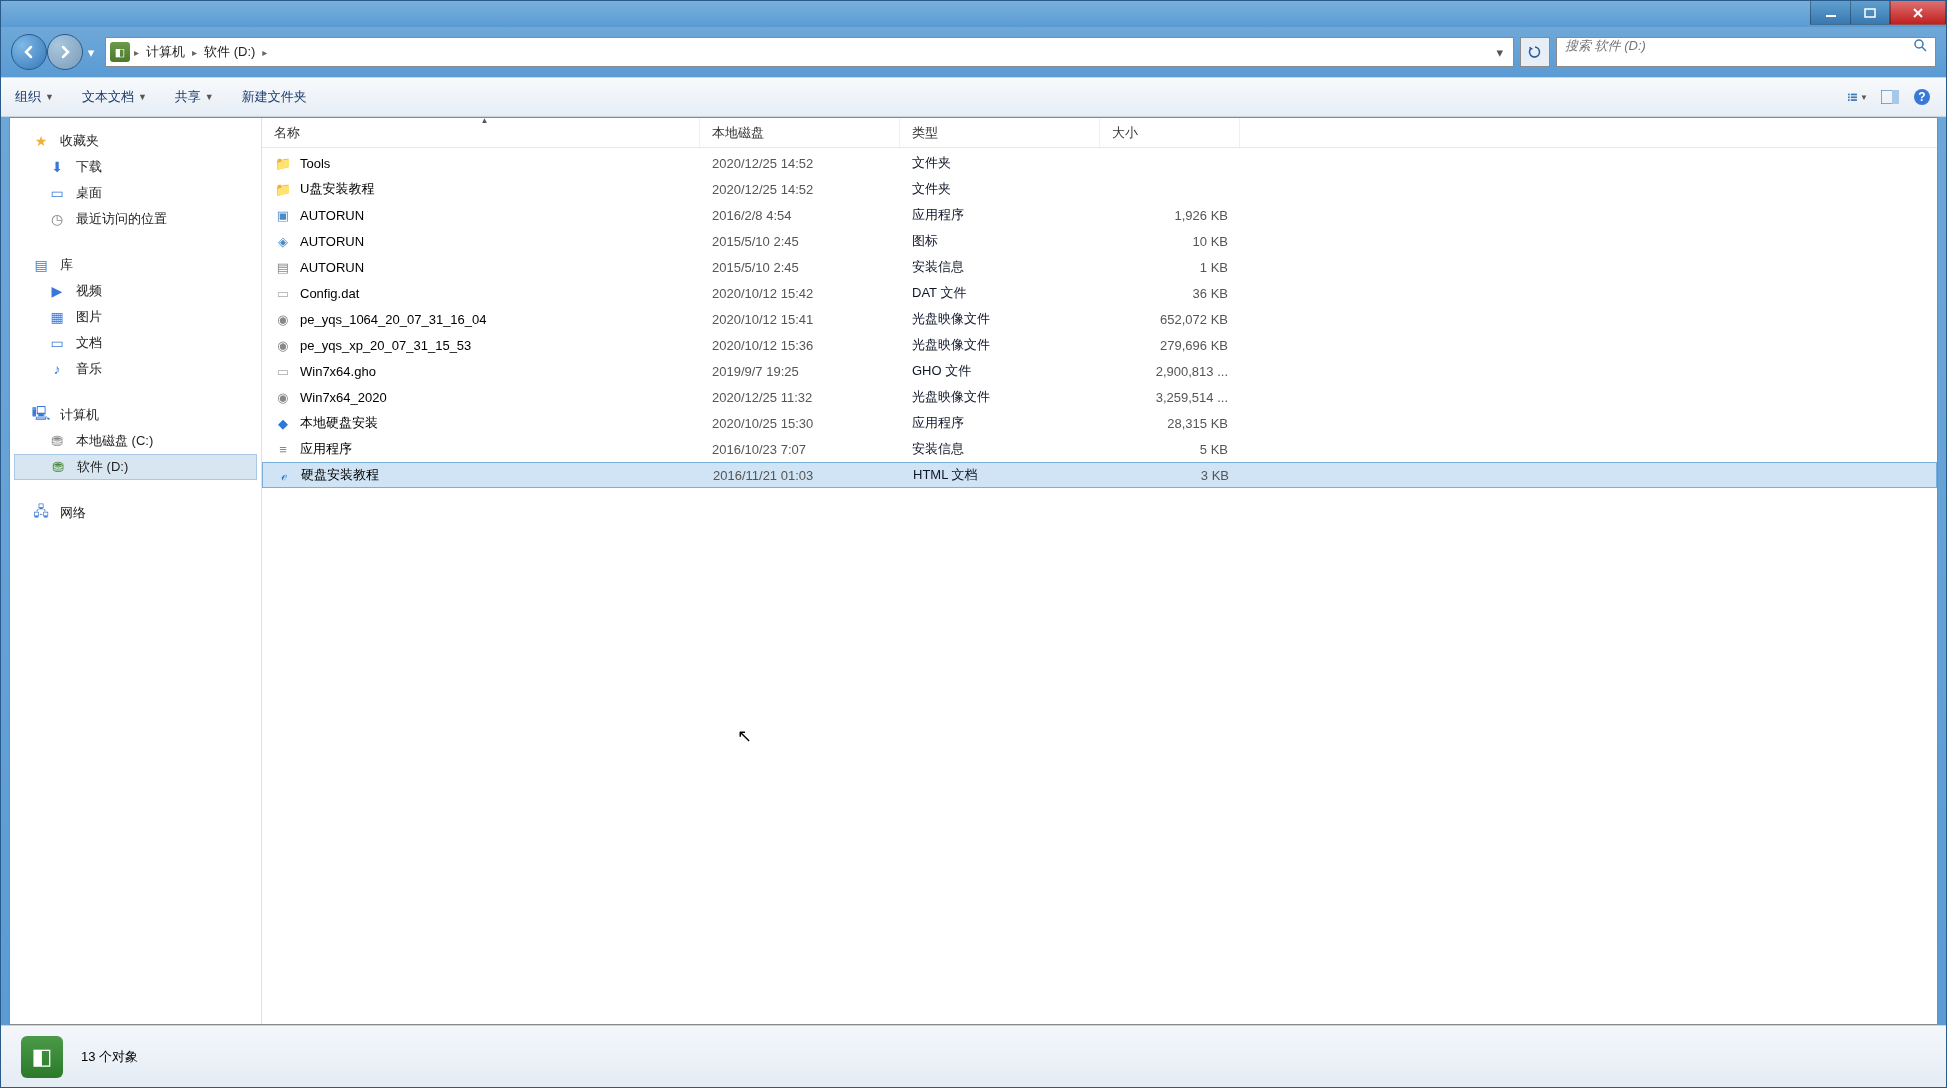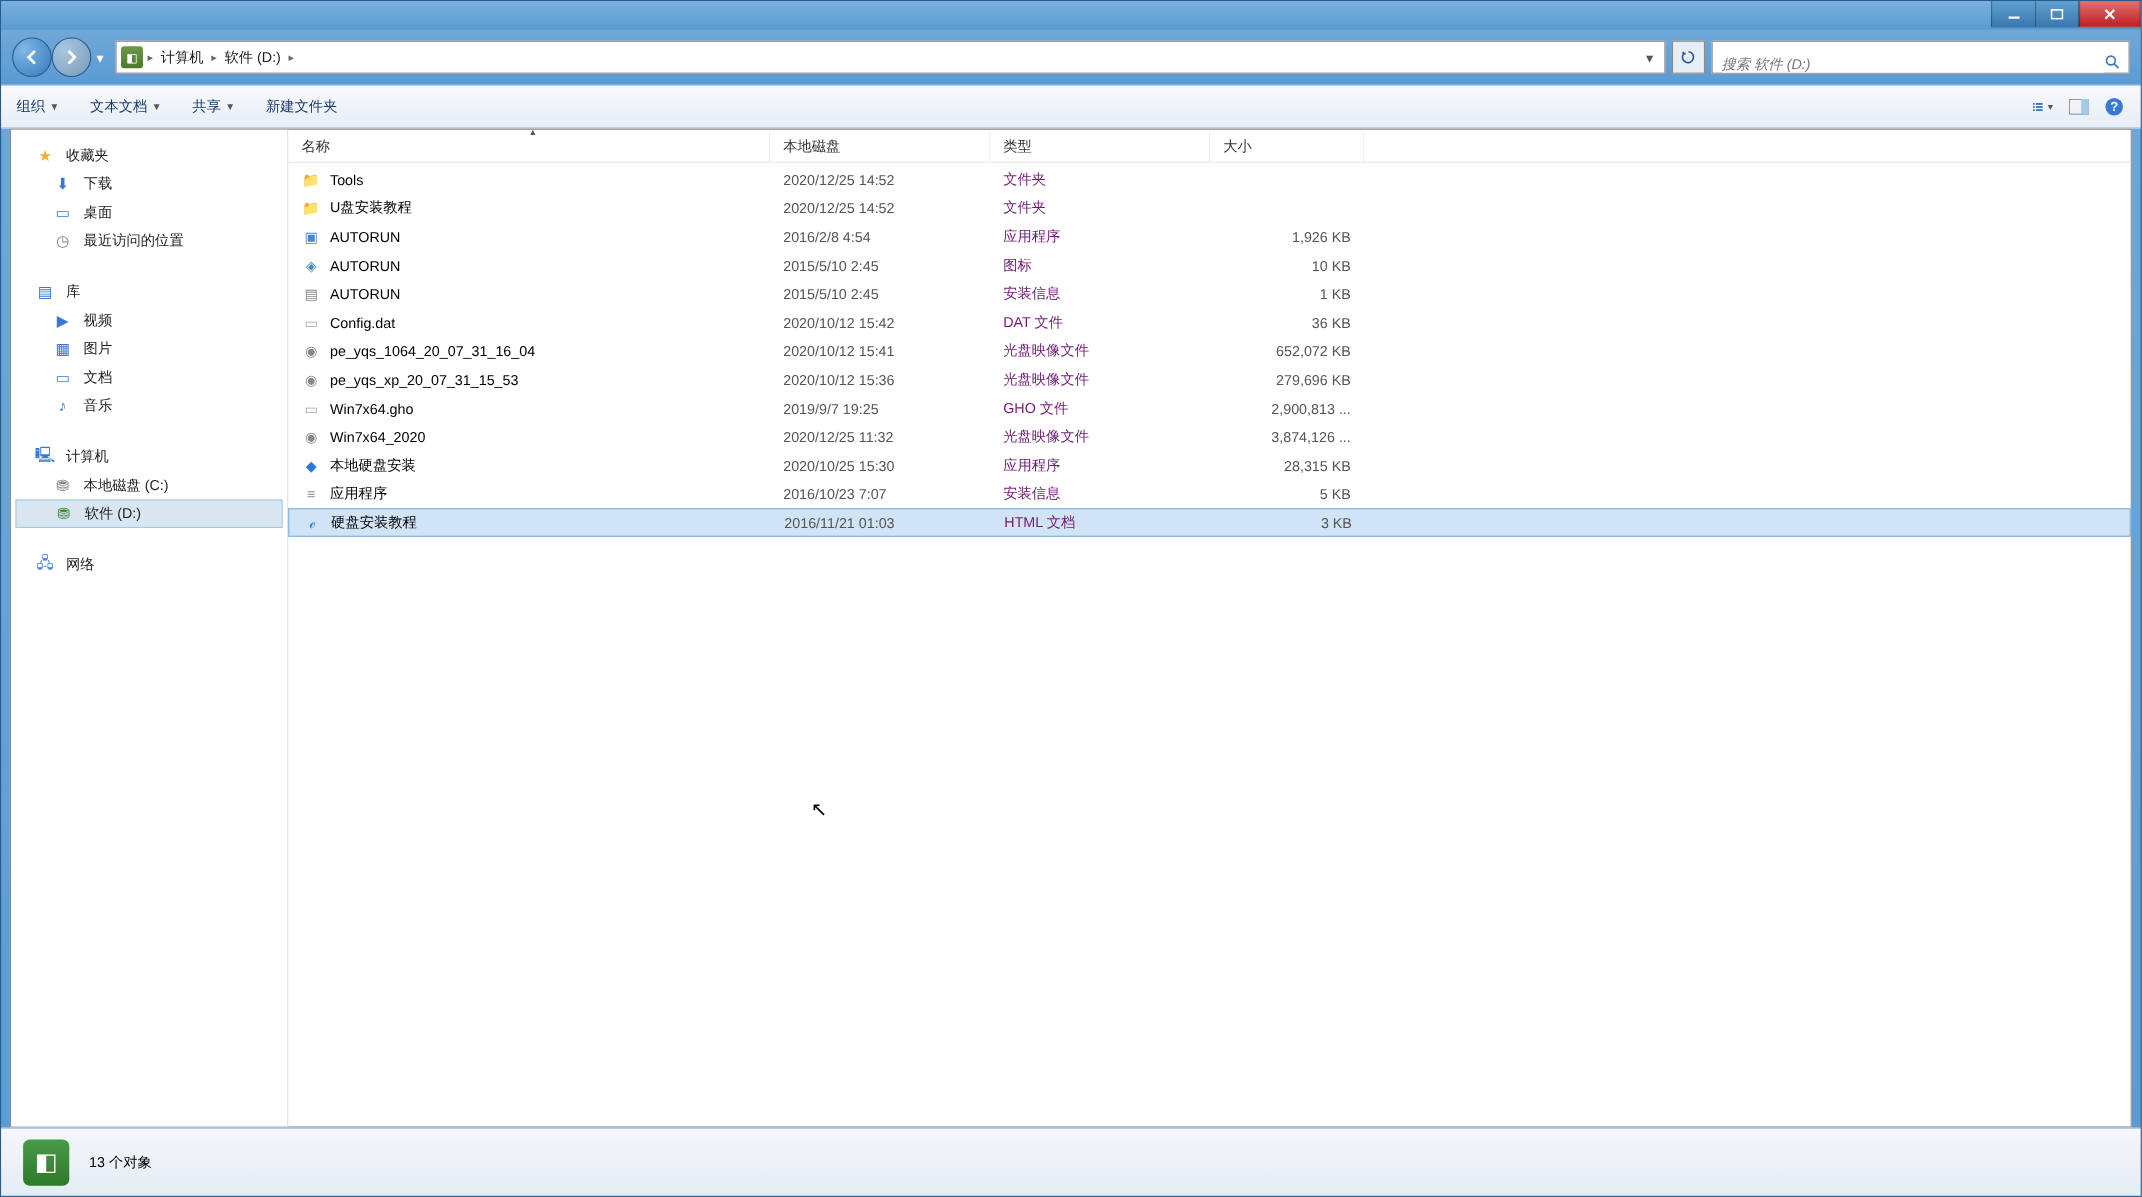--- a/index.html
+++ b/index.html
@@ -95,21 +95,21 @@
   width:30px; height:30px; background:#e8eef5; border:1px solid #8a8a8a;
   display:flex;align-items:center;justify-content:center; cursor:pointer;
   color:#2a5a9a;
 }
 .search-bar {
   width: 380px;
   height: 30px;
   background: white;
   border: 1px solid #8a8a8a;
   display: flex;
-  align-items: flex-end;
+  align-items: flex-start;
   padding: 0 8px;
   color:#999;
 }
 .search-bar input { border:none; outline:none; flex:1; font-style:italic; color:#888; font-size:13px; font-family:inherit;}
 .search-bar .sicon { color:#3a78b8; }
 .toolbar {
   height: 40px;
   background: linear-gradient(to bottom, #f8fafc 0%, #e6edf5 100%);
   border-top: 1px solid #c8d4e2;
   border-bottom: 1px solid #c8d4e2;
@@ -176,21 +176,21 @@
 .file-row {
   display:flex;
   align-items:center;
   height: 26px;
   cursor:pointer;
 }
 .file-row.selected { background:#d0e4f5; border:1px solid #7ab0dc; }
 .cell { padding: 0 12px; overflow:hidden; white-space:nowrap; text-overflow:ellipsis;}
 .cell-name { width: 438px; display:flex; align-items:center; gap:8px;}
 .cell-date { width:200px; color:#555;}
-.cell-type { width:200px; color:#701a75;}
+.cell-type { width:200px; color:#0f172a;}
 .cell-size { width:140px; text-align:right; color:#555;}
 .ficon { width:18px;height:18px; display:inline-flex;align-items:center;justify-content:center; font-size:13px;}
 .ficon.folder { color:#e8b850;}
 .ficon.exe { color:#4a8aca;}
 .ficon.icon { color:#4a8aca;}
 .ficon.info { color:#888;}
 .ficon.dat { color:#aaa;}
 .ficon.disc { color:#888;}
 .ficon.blue { color:#2a7ada;}
 .ficon.txt { color:#888;}
@@ -476,21 +476,21 @@
             <div class="cell cell-type">GHO 文件</div>
             <div class="cell cell-size">2,900,813 ...</div>
           </div>
           <div class="file-row">
             <div class="cell cell-name">
               <span class="ficon disc">◉</span>
               <span>Win7x64_2020</span>
             </div>
             <div class="cell cell-date">2020/12/25 11:32</div>
             <div class="cell cell-type">光盘映像文件</div>
-            <div class="cell cell-size">3,874,126 ...</div>
+            <div class="cell cell-size">3,259,514 ...</div>
           </div>
           <div class="file-row">
             <div class="cell cell-name">
               <span class="ficon blue">◆</span>
               <span>本地硬盘安装</span>
             </div>
             <div class="cell cell-date">2020/10/25 15:30</div>
             <div class="cell cell-type">应用程序</div>
             <div class="cell cell-size">28,315 KB</div>
           </div>

